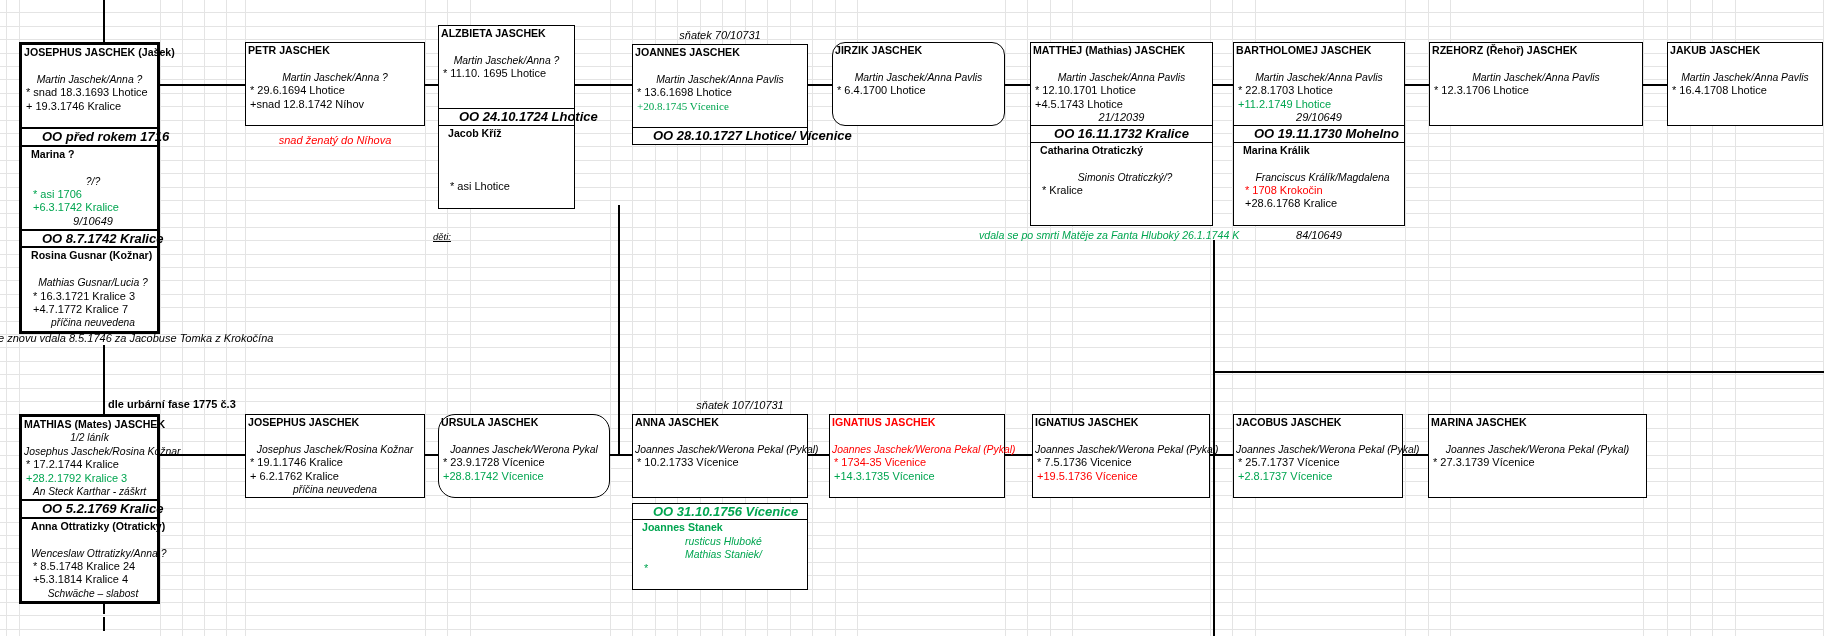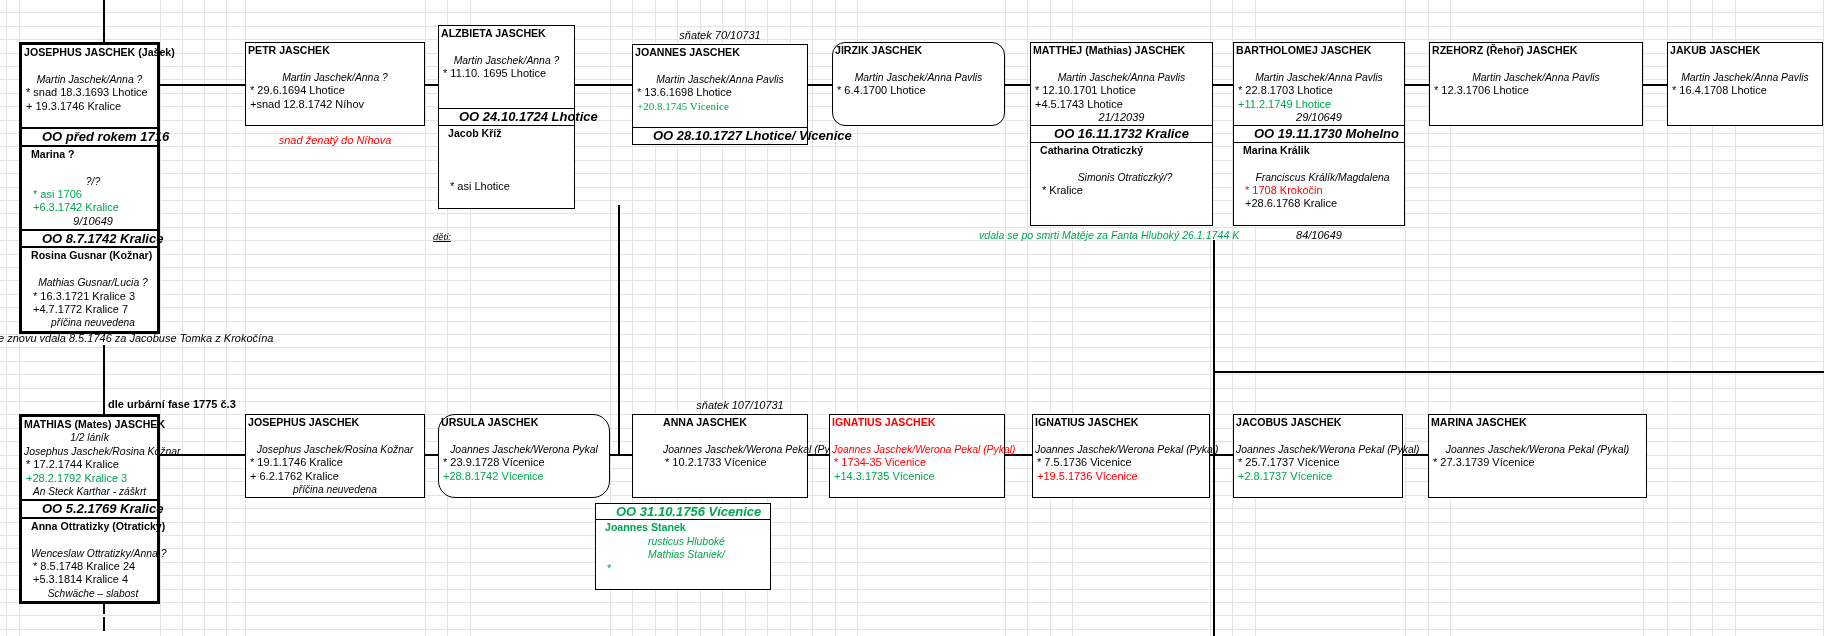--- a/index.html
+++ b/index.html
@@ -250,31 +250,31 @@
       <div class="box" style="left: 438px; top: 414px; width: 172px; border-radius: 17px;">
         <div class="sec">
           <div class="ln title">URSULA JASCHEK</div>
           <div class="ln blank"></div>
           <div class="ln parents">Joannes Jaschek/Werona Pykal</div>
           <div class="ln event">* 23.9.1728 Vícenice</div>
           <div class="ln event" style="color: rgb(0, 165, 80);">+28.8.1742 Vícenice</div>
           <div class="ln blank"></div>
         </div>
       </div>
-      <div class="box" style="left: 632px; top: 414px; width: 176px; padding-left: 28px;">
+      <div class="box" style="left: 632px; top: 414px; width: 176px;">
         <div class="sec">
           <div class="ln title">ANNA JASCHEK</div>
           <div class="ln blank"></div>
           <div class="ln parents">Joannes Jaschek/Werona Pekal (Pykal)</div>
           <div class="ln event">* 10.2.1733 Vícenice</div>
           <div class="ln blank"></div>
           <div class="ln blank"></div>
         </div>
       </div>
-      <div class="box" style="left: 595px; top: 503px; width: 176px;">
+      <div class="box" style="left: 632px; top: 503px; width: 176px;">
         <div class="sec marr" style="color: rgb(0, 165, 80);">OO 31.10.1756 Vícenice</div>
         <div class="sec">
           <div class="ln title" style="color: rgb(0, 165, 80);">Joannes Stanek</div>
           <div class="ln parents" style="color: rgb(0, 165, 80);">rusticus Hluboké</div>
           <div class="ln parents" style="color: rgb(0, 165, 80);">Mathias Staniek/</div>
           <div class="ln event" style="color: rgb(0, 165, 80);">*</div>
           <div class="ln blank"></div>
         </div>
       </div>
       <div class="box" style="left: 829px; top: 414px; width: 176px;">

